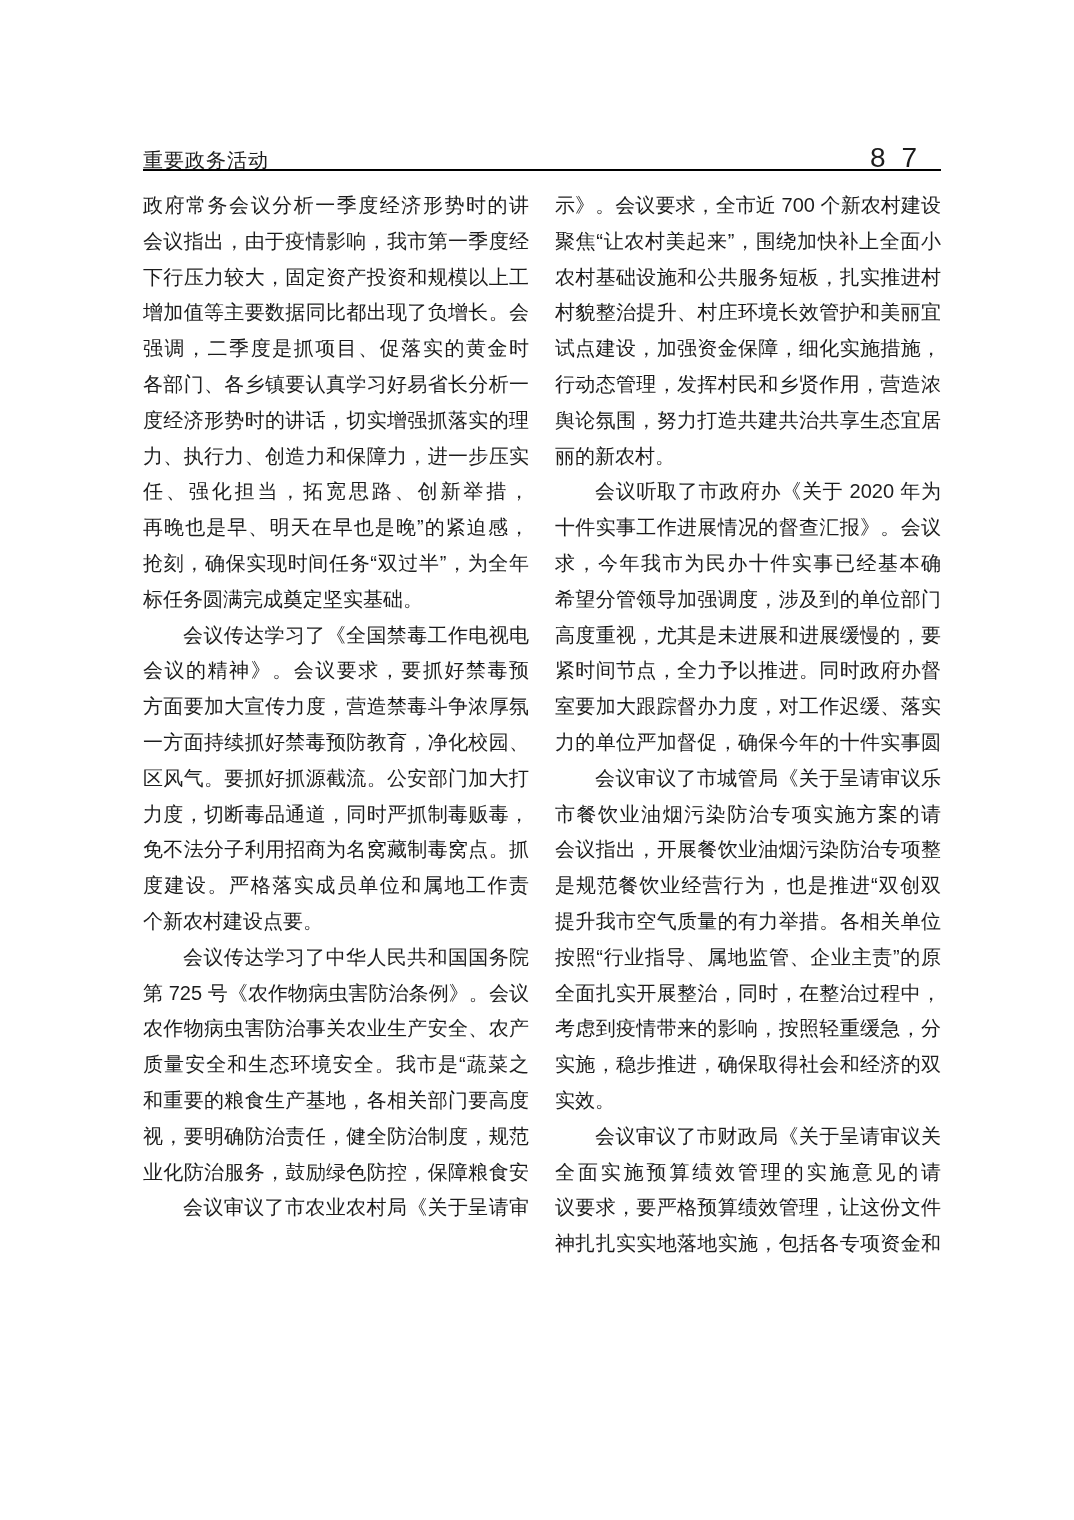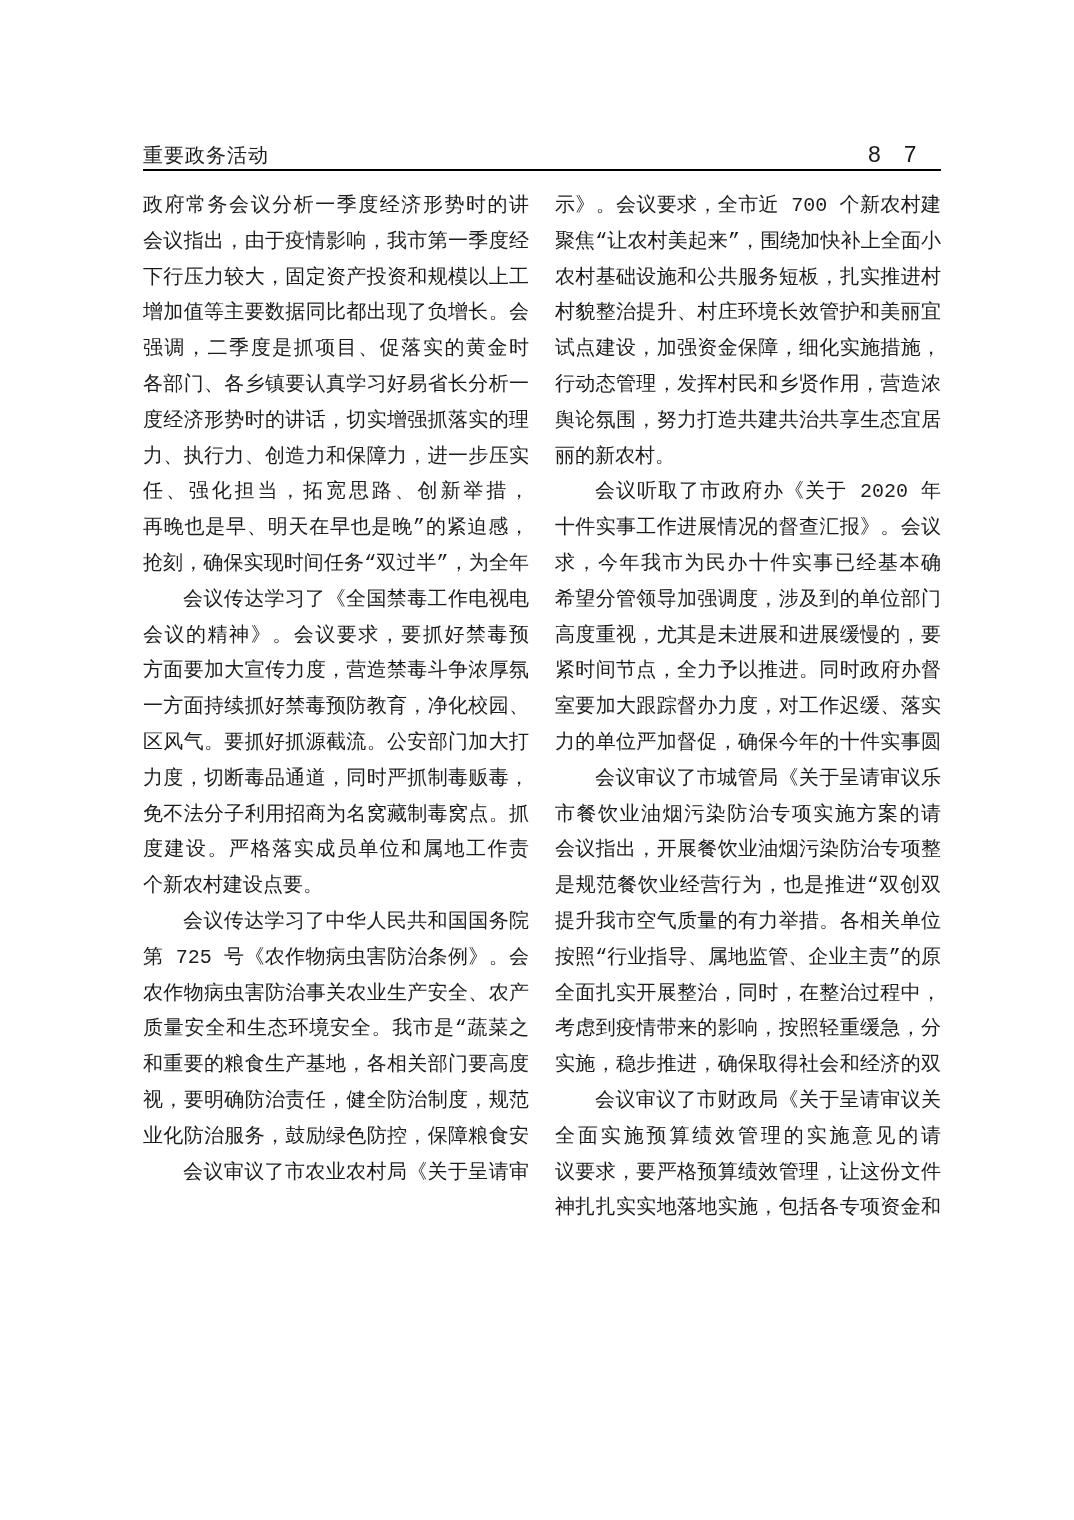--- a/index.html
+++ b/index.html
@@ -5,40 +5,40 @@
   html, body {
     margin: 0;
     padding: 0;
     background: #ffffff;
   }
   .page {
     position: relative;
     width: 1074px;
     height: 1520px;
     background: #ffffff;
-    font-family: Liberation Mono, monospace;
+    font-family: Liberation Sans, sans-serif;
     color: #1c1c1c;
     overflow: hidden;
   }
   .header-row {
     position: absolute;
     left: 143px;
     top: 142px;
     width: 798px;
     display: flex;
     justify-content: space-between;
     align-items: baseline;
   }
   .running-title {
     font-size: 20px;
     letter-spacing: 1px;
     color: #1c1c1c;
   }
   .page-number {
-    font-size: 23px;
+    font-size: 28px;
     letter-spacing: 4px;
     margin-right: 20px;
     color: #1c1c1c;
   }
   .header-rule {
     position: absolute;
     left: 143px;
     top: 169px;
     width: 798px;
     height: 2px;
@@ -87,20 +87,21 @@
         <div class="text-line">会议指出，由于疫情影响，我市第一季度经济</div>
         <div class="text-line">下行压力较大，固定资产投资和规模以上工业</div>
         <div class="text-line">增加值等主要数据同比都出现了负增长。会议</div>
         <div class="text-line">强调，二季度是抓项目、促落实的黄金时节，</div>
         <div class="text-line">各部门、各乡镇要认真学习好易省长分析一季</div>
         <div class="text-line">度经济形势时的讲话，切实增强抓落实的理解</div>
         <div class="text-line">力、执行力、创造力和保障力，进一步压实责</div>
         <div class="text-line">任、强化担当，拓宽思路、创新举措，以“今天</div>
         <div class="text-line">再晚也是早、明天在早也是晚”的紧迫感，抓时</div>
         <div class="text-line">抢刻，确保实现时间任务“双过半”，为全年目</div>
+        <div class="text-line para-end">标任务圆满完成奠定坚实基础。</div>
         <div class="text-line indent">会议传达学习了《全国禁毒工作电视电话</div>
         <div class="text-line">会议的精神》。会议要求，要抓好禁毒预防。一</div>
         <div class="text-line">方面要加大宣传力度，营造禁毒斗争浓厚氛围。</div>
         <div class="text-line">一方面持续抓好禁毒预防教育，净化校园、社</div>
         <div class="text-line">区风气。要抓好抓源截流。公安部门加大打击</div>
         <div class="text-line">力度，切断毒品通道，同时严抓制毒贩毒，避</div>
         <div class="text-line">免不法分子利用招商为名窝藏制毒窝点。抓制</div>
         <div class="text-line">度建设。严格落实成员单位和属地工作责任，</div>
         <div class="text-line para-end">个新农村建设点要。</div>
         <div class="text-line indent">会议传达学习了中华人民共和国国务院令</div>
@@ -131,19 +132,20 @@
         <div class="text-line">力的单位严加督促，确保今年的十件实事圆满</div>
         <div class="text-line indent">会议审议了市城管局《关于呈请审议乐平</div>
         <div class="text-line">市餐饮业油烟污染防治专项实施方案的请示》。</div>
         <div class="text-line">会议指出，开展餐饮业油烟污染防治专项整治</div>
         <div class="text-line">是规范餐饮业经营行为，也是推进“双创双修”，</div>
         <div class="text-line">提升我市空气质量的有力举措。各相关单位要</div>
         <div class="text-line">按照“行业指导、属地监管、企业主责”的原则，</div>
         <div class="text-line">全面扎实开展整治，同时，在整治过程中，要</div>
         <div class="text-line">考虑到疫情带来的影响，按照轻重缓急，分步</div>
         <div class="text-line">实施，稳步推进，确保取得社会和经济的双重</div>
+        <div class="text-line para-end">实效。</div>
         <div class="text-line indent">会议审议了市财政局《关于呈请审议关于</div>
         <div class="text-line">全面实施预算绩效管理的实施意见的请示》。会</div>
         <div class="text-line">议要求，要严格预算绩效管理，让这份文件精</div>
         <div class="text-line">神扎扎实实地落地实施，包括各专项资金和项</div>
       </div>
   </div>
 </div>
 
 </body></html>

